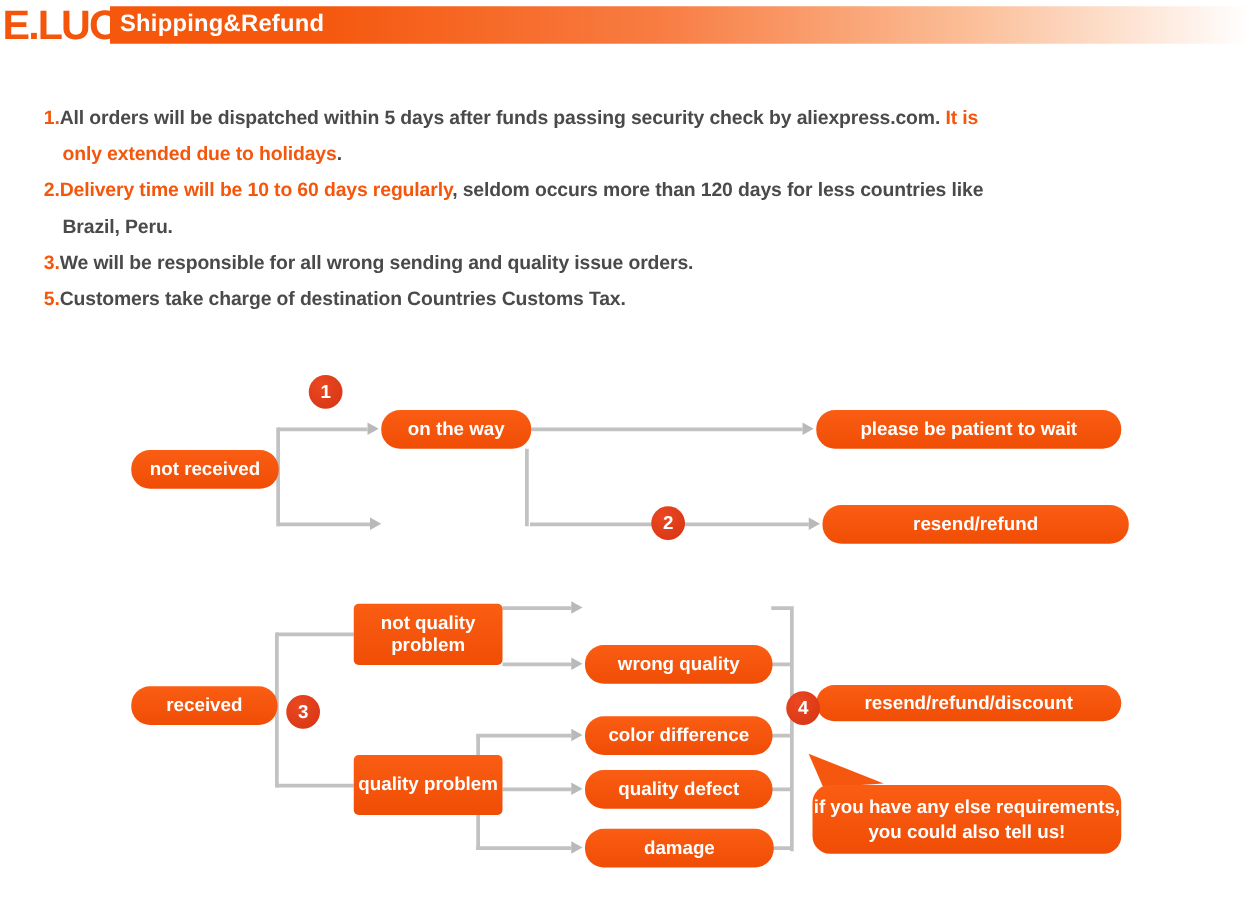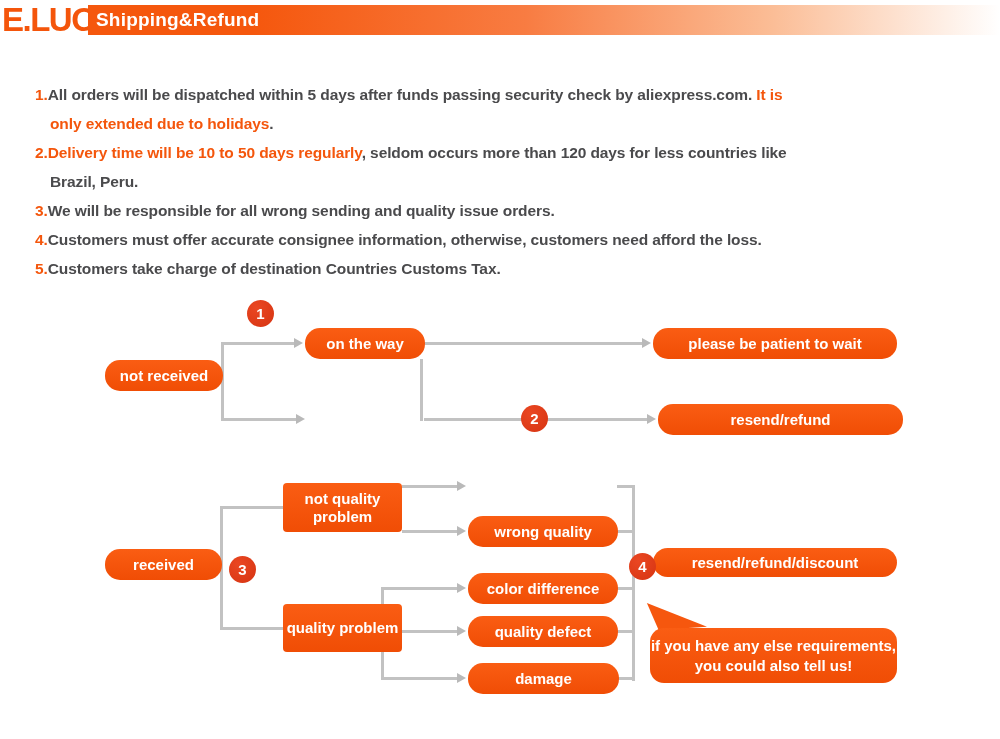--- a/index.html
+++ b/index.html
@@ -45,23 +45,22 @@
 
 <div class="page">
 
   <div class="logo">E.LUO</div>
   <div class="banner">
     <span class="banner-title">Shipping&amp;Refund</span>
   </div>
 
   <div class="policies">
     <div class="policy"><span class="o">1.</span><span class="d">All orders will be dispatched within 5 days after funds passing security check by aliexpress.com. </span><span class="o">It is</span><br><span class="o">only extended due to holidays</span><span class="d">.</span></div>
-    <div class="policy"><span class="o">2.Delivery time will be 10 to 50 days regularly</span><span class="d">, seldom occurs more than 120 days for less countries like</span><br><span class="d">Brazil, Peru.</span></div>
+    <div class="policy"><span class="o">2.Delivery time will be 10 to 60 days regularly</span><span class="d">, seldom occurs more than 120 days for less countries like</span><br><span class="d">Brazil, Peru.</span></div>
     <div class="policy"><span class="o">3.</span><span class="d">We will be responsible for all wrong sending and quality issue orders.</span></div>
-    <div class="policy"><span class="o">4.</span><span class="d">Customers must offer accurate consignee information, otherwise, customers need afford the loss.</span></div>
     <div class="policy"><span class="o">5.</span><span class="d">Customers take charge of destination Countries Customs Tax.</span></div>
   </div>
 
   <div class="vline" style="left:221px;top:342px;height:79px;"></div>
   <div class="hline" style="left:222px;top:342px;width:72px;"></div>
   <div class="ah" style="left:294px;top:338px;"></div>
   <div class="hline" style="left:222px;top:418px;width:74px;"></div>
   <div class="ah" style="left:296px;top:414px;"></div>
   <div class="hline" style="left:425px;top:342px;width:217px;"></div>
   <div class="ah" style="left:642px;top:338px;"></div>

